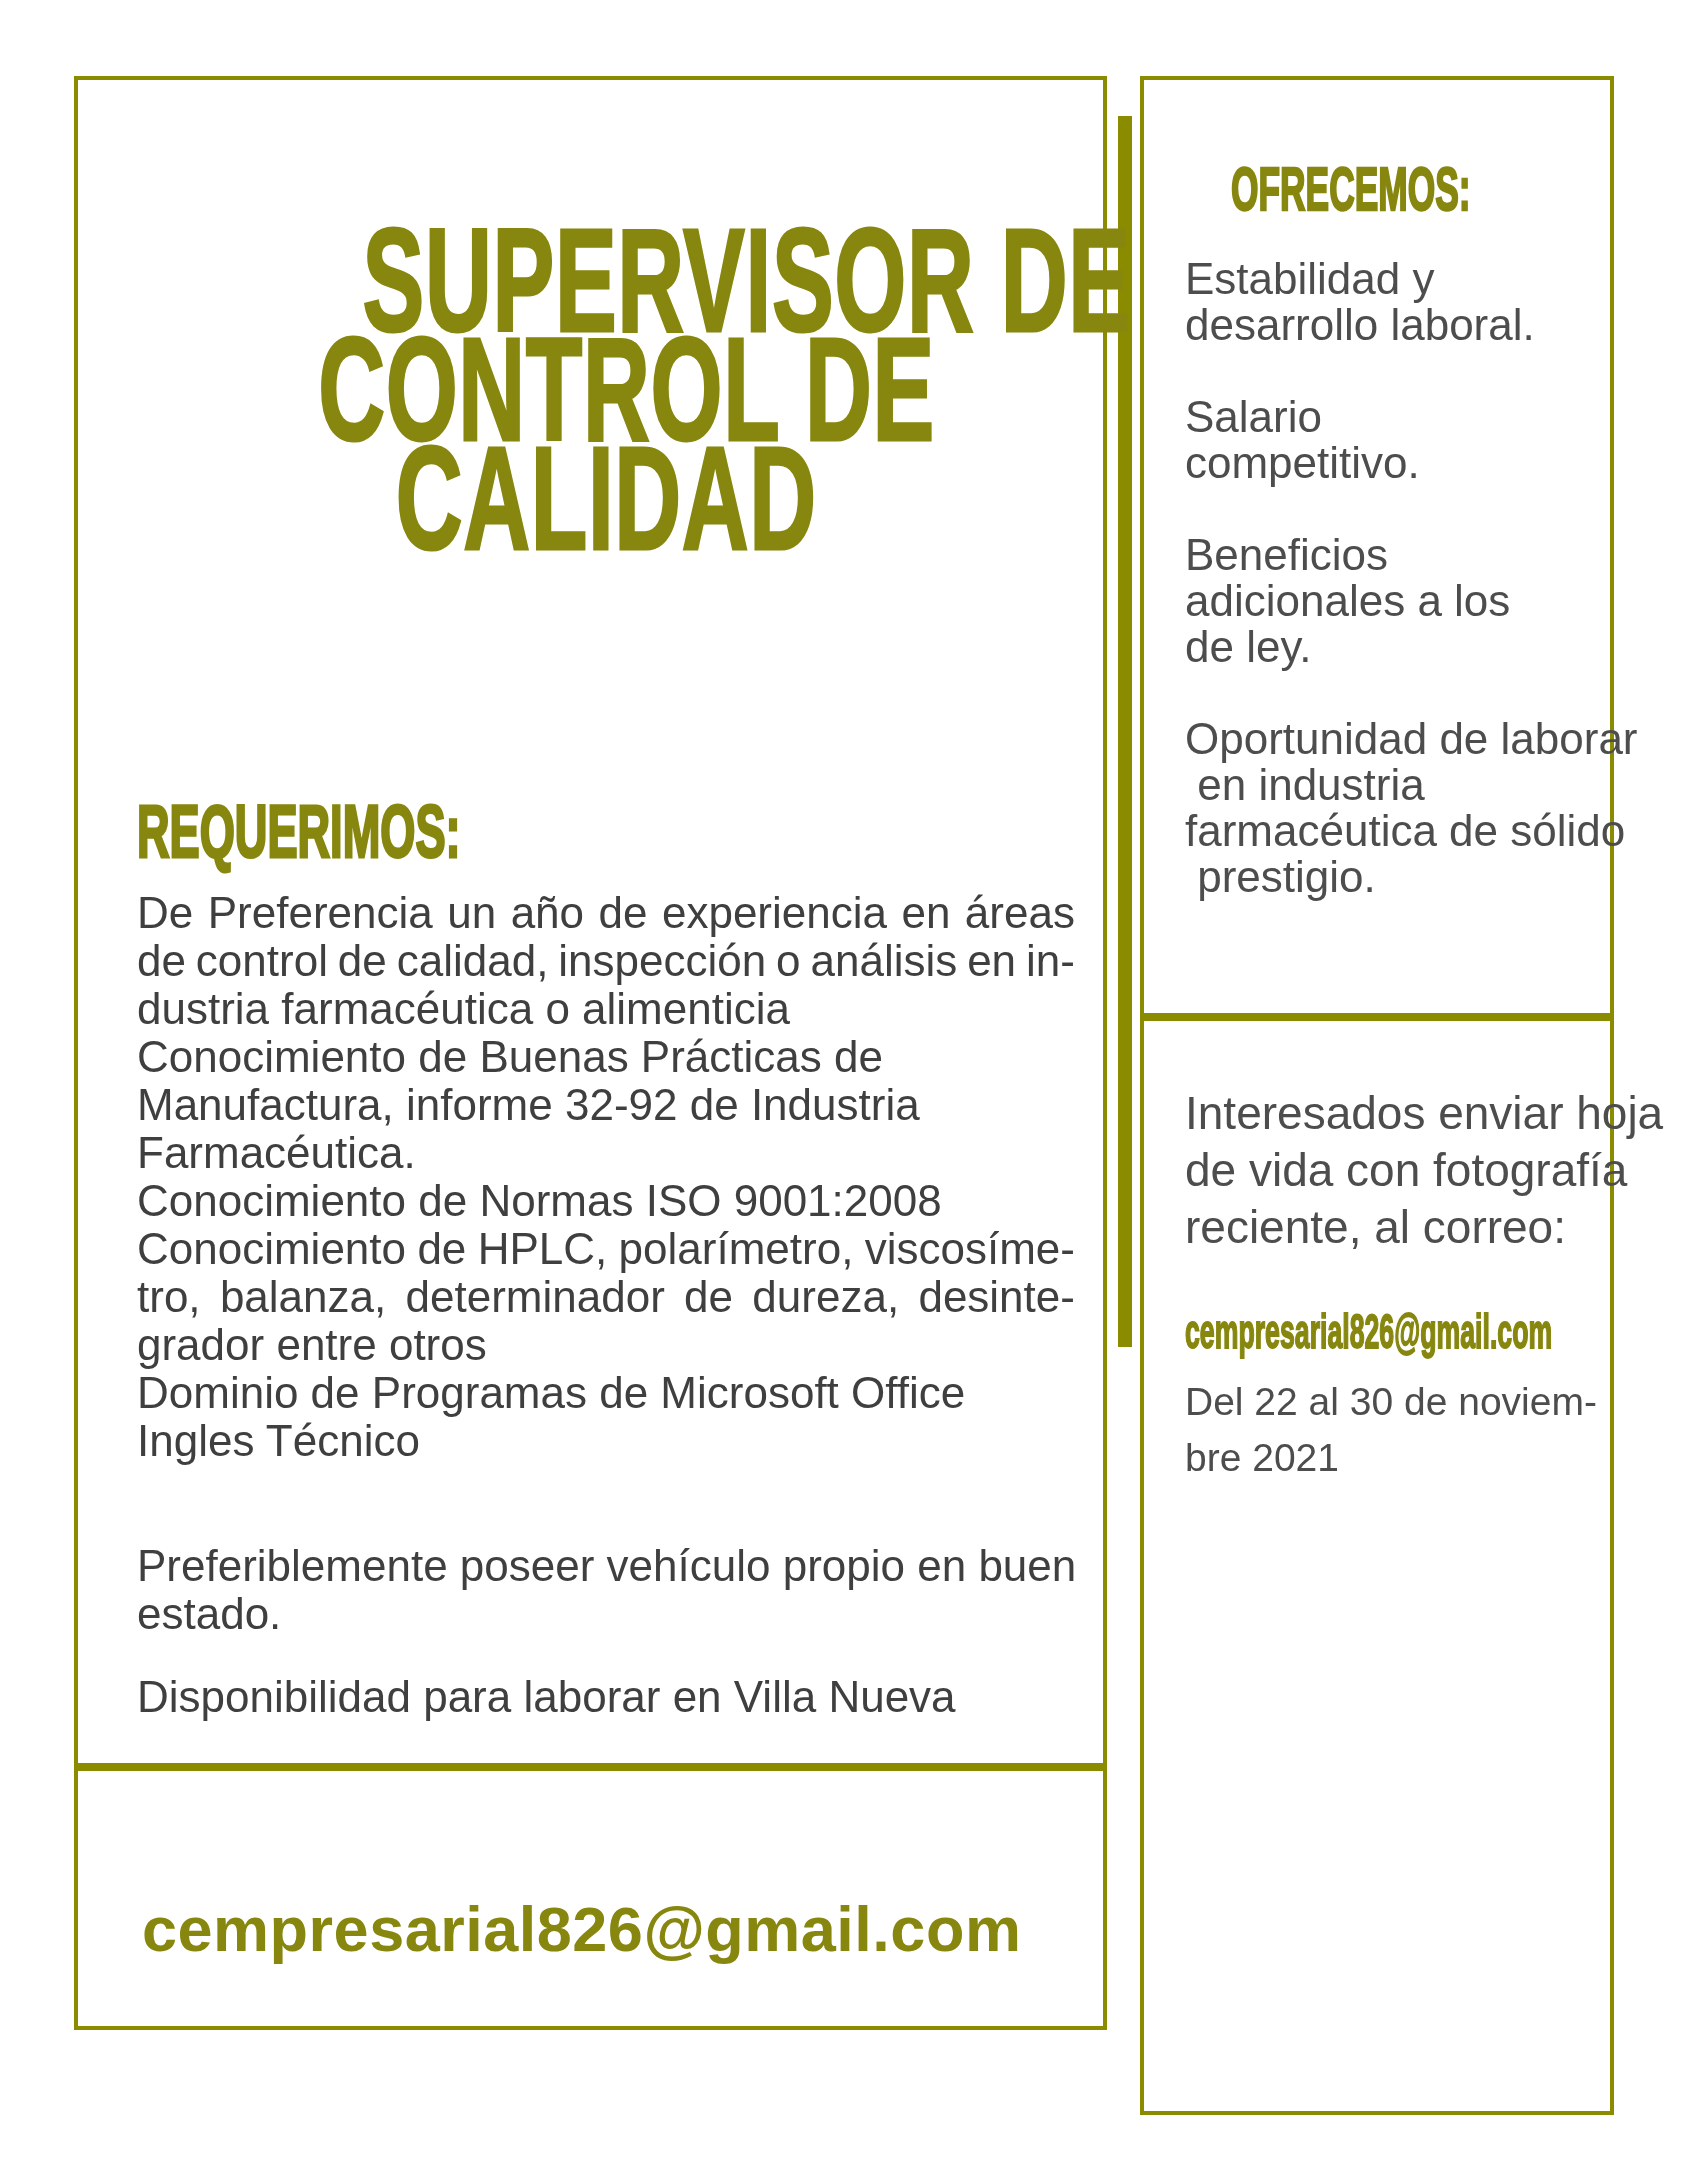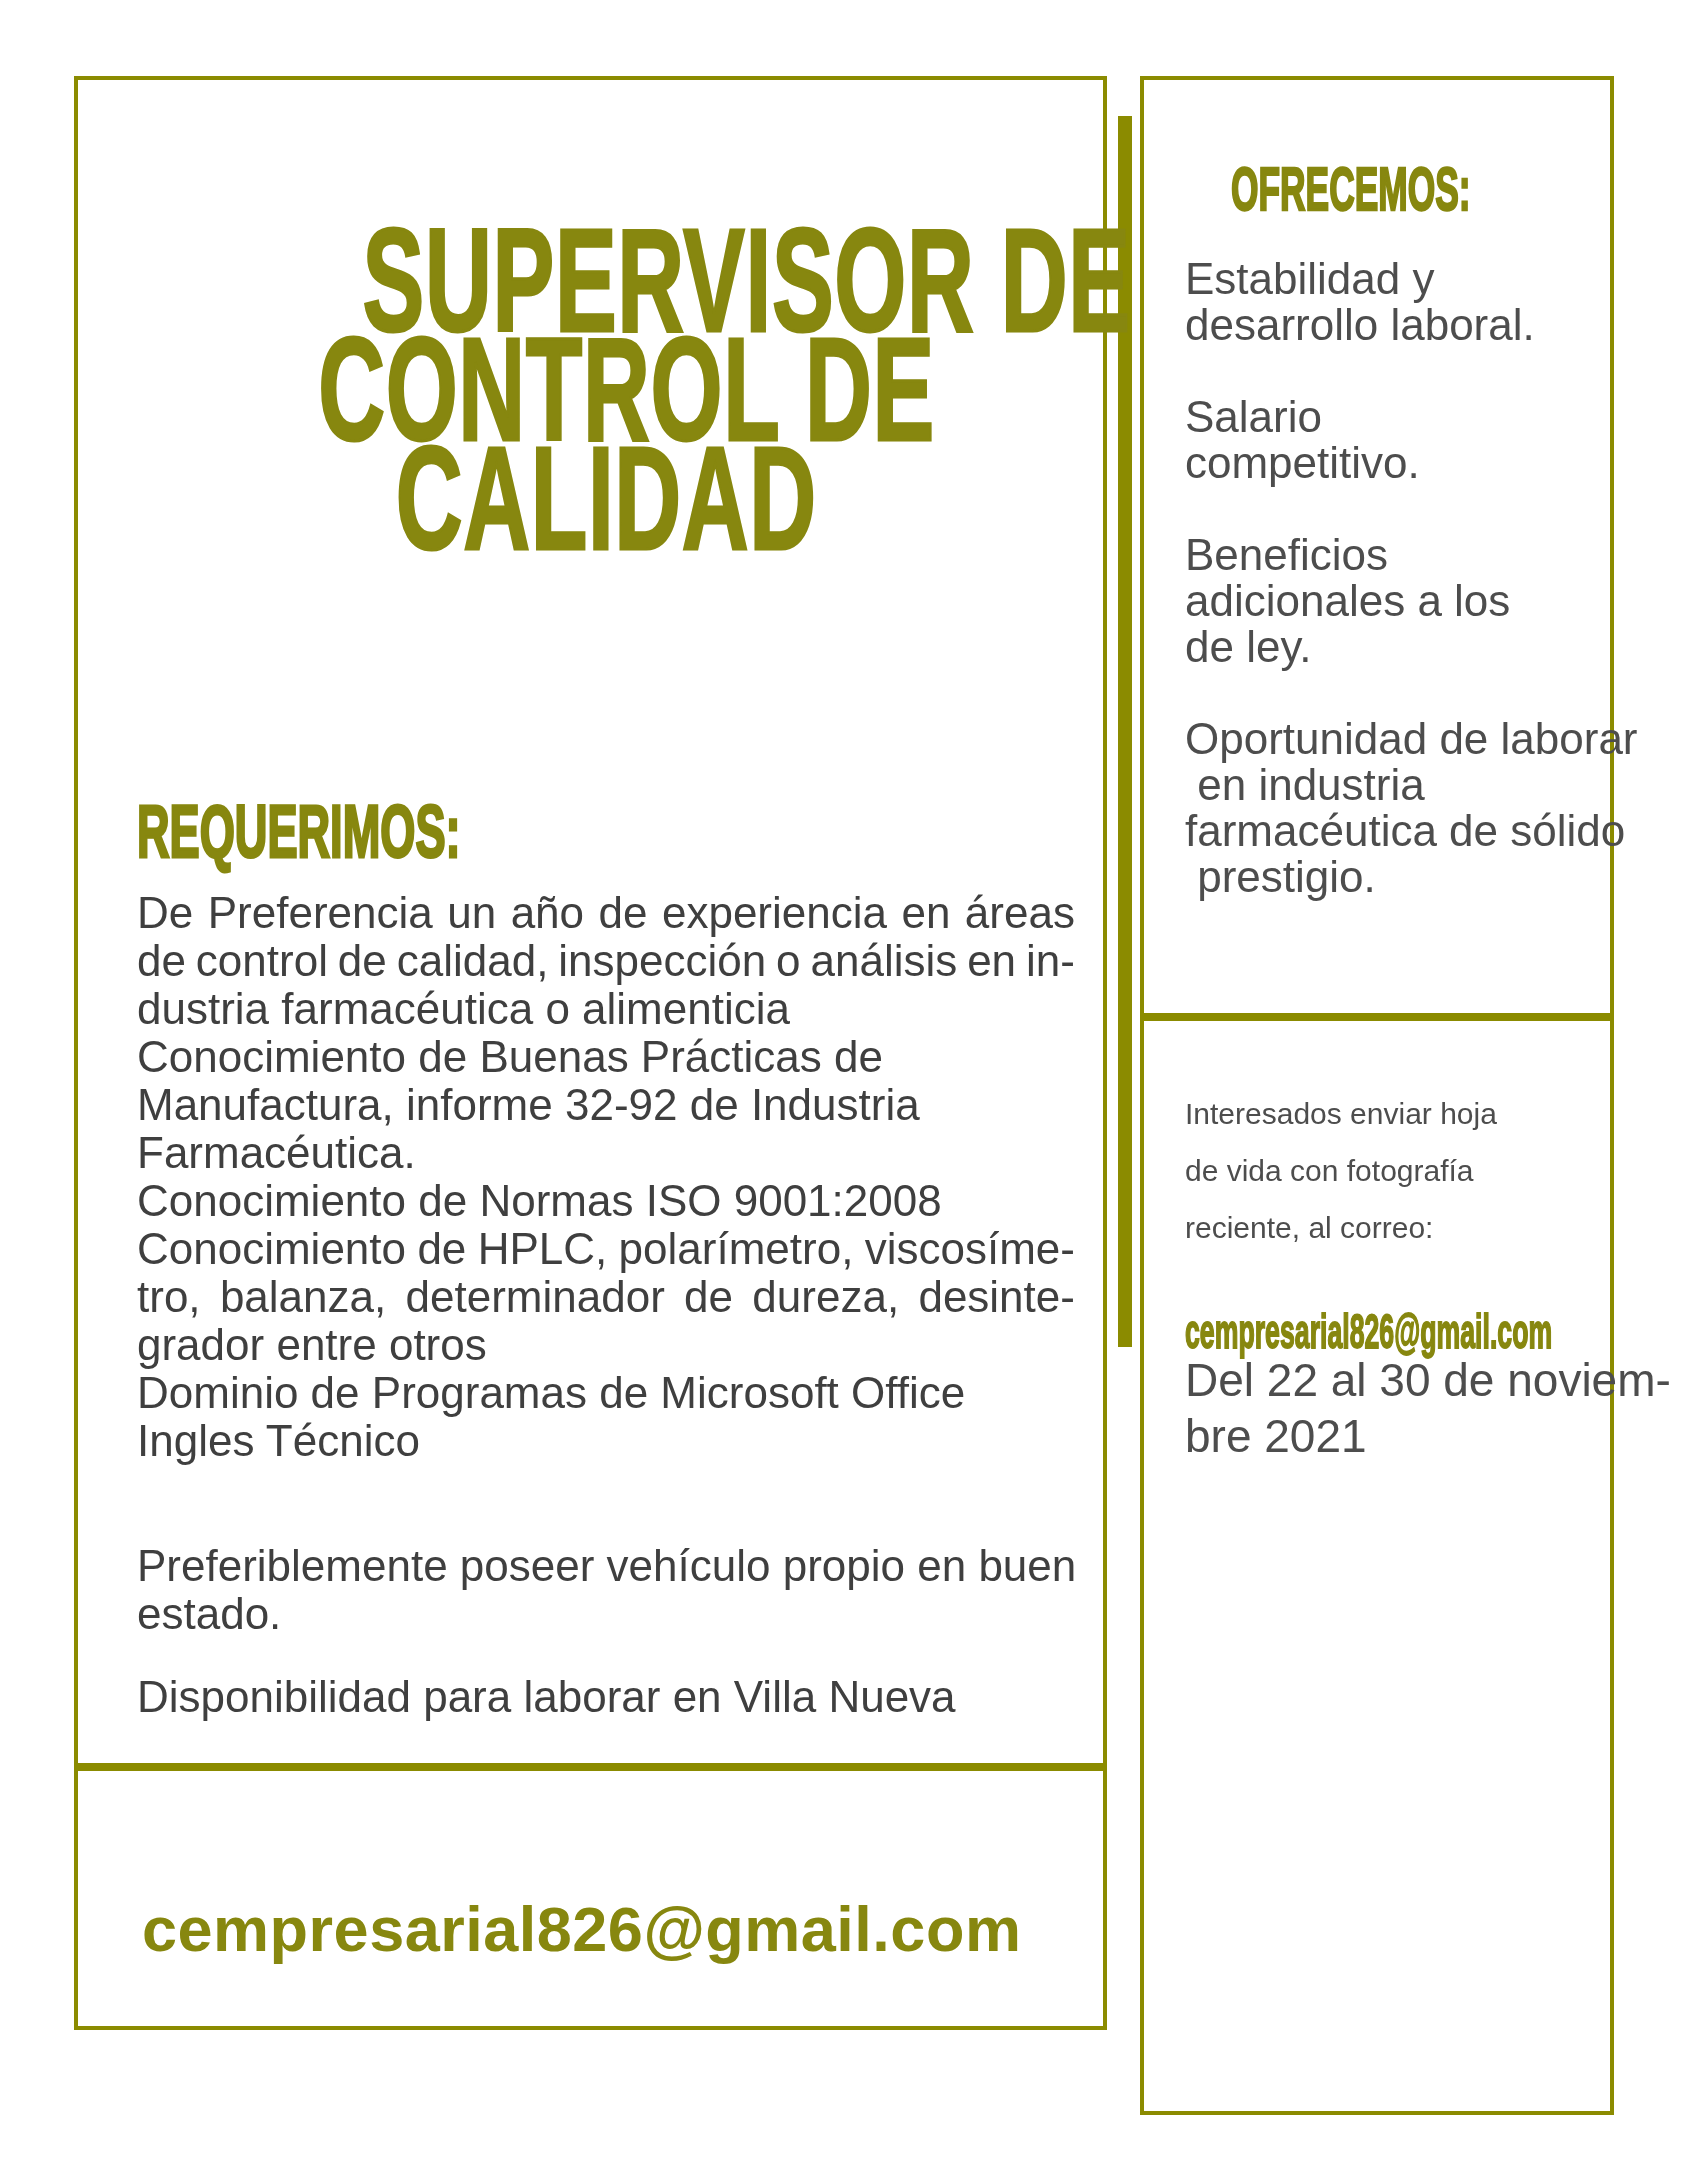--- a/index.html
+++ b/index.html
@@ -21,28 +21,28 @@
   .ofr-head .sq{font-size:62px;transform:scaleX(0.57);transform-origin:left center;-webkit-text-stroke:2.4px #87870f;}
 
   .body-lines{width:938px;color:#3f3f3f;font-size:44px;}
   .body-lines .ln{line-height:48px;white-space:pre;}
   .body-lines .ln.j{display:flex;justify-content:space-between;white-space:normal;}
 
   .offers{width:396px;color:#4d4d4d;font-size:44px;}
   .offers .ln{line-height:46px;white-space:pre;}
   .offers .grp{margin-bottom:46px;}
 
-  .apply-intro{width:416px;color:#4d4d4d;font-size:30px;}
+  .apply-intro{width:416px;color:#4d4d4d;font-size:46px;}
   .apply-intro .ln{line-height:57px;white-space:pre;}
 
   .apply-email .sq{font-size:48px;font-weight:bold;color:#87870f;-webkit-text-stroke:1.8px #87870f;
                    transform:scaleX(0.556);transform-origin:left center;}
   .apply-email .ln{line-height:50px;}
 
-  .apply-dates{width:436px;color:#4d4d4d;font-size:46px;}
+  .apply-dates{width:436px;color:#4d4d4d;font-size:39px;margin-top:22px;}
   .apply-dates .ln{line-height:56px;white-space:pre;}
 
   .banner-email{font-size:63px;font-weight:bold;color:#87870f;letter-spacing:0.5px;}
 </style>
 </head>
 <body>
 
 <div id="canvas">
 
   <div class="box" style="left:74px;top:76px;width:1033px;height:1691px;"></div>

